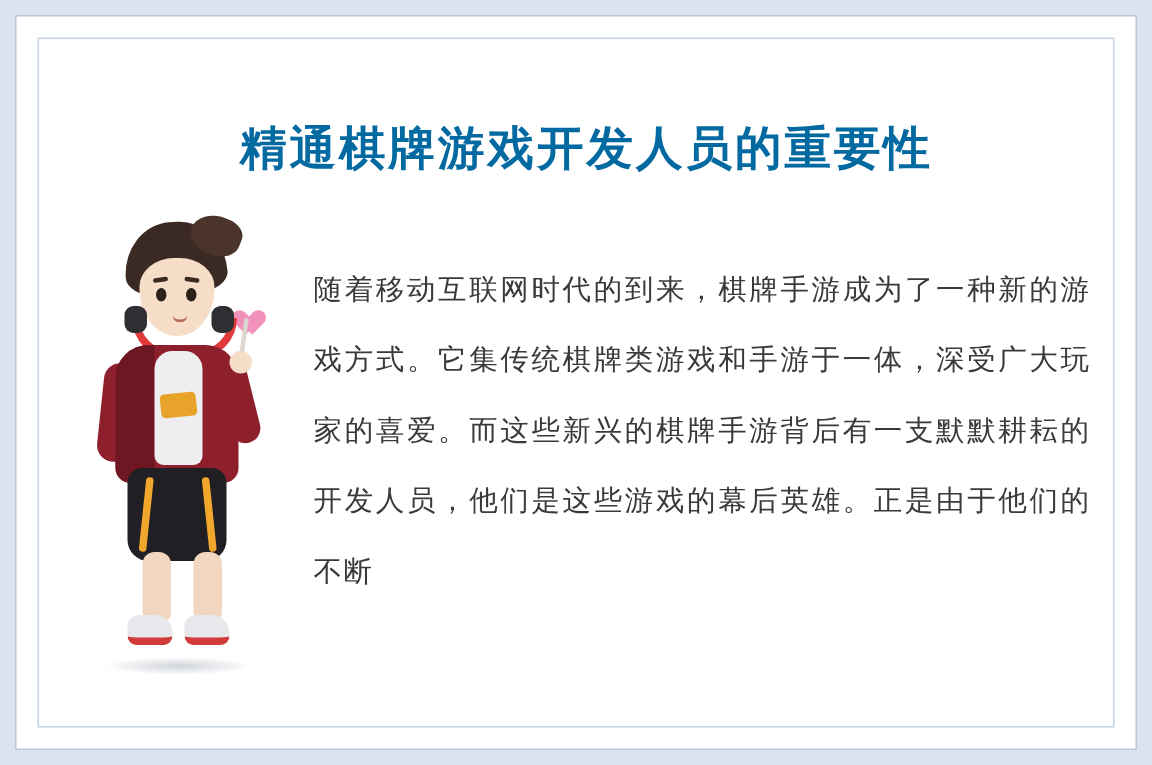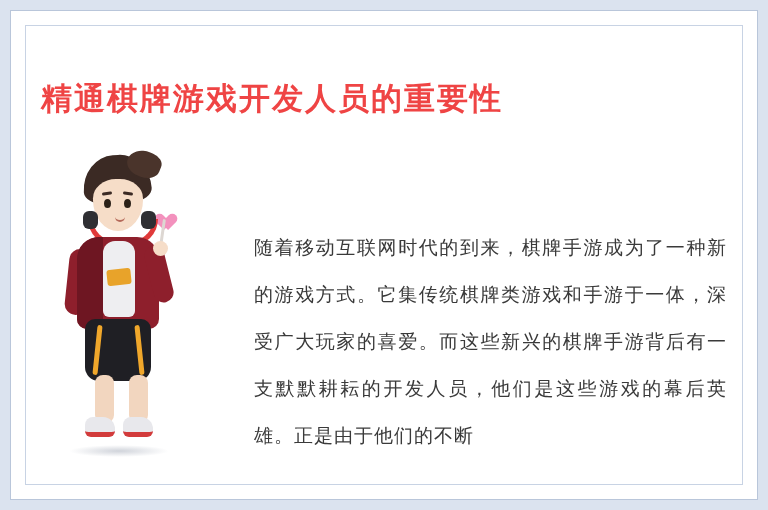--- a/index.html
+++ b/index.html
@@ -41,32 +41,32 @@
   }
   .title {
     position: absolute;
     left: 30px;
     top: 46px;
     width: 700px;
     font-family: "DejaVu Serif", "Liberation Serif", serif;
     font-size: 31px;
     font-weight: bold;
     letter-spacing: 2px;
-    color: #ef4444;
+    color: #0369a1;
     white-space: nowrap;
+    text-align: center;
   }
   .content {
     position: absolute;
     left: 30px;
     top: 105px;
     right: 26px;
     bottom: 40px;
     display: flex;
-    align-items: flex-end;
-    gap: 45px;
+    align-items: center;
   }
   .illustration {
     position: relative;
     width: 160px;
     height: 310px;
     flex: 0 0 160px;
     margin-top: 18px;
   }
   .body-text {
     flex: 1 1 auto;

